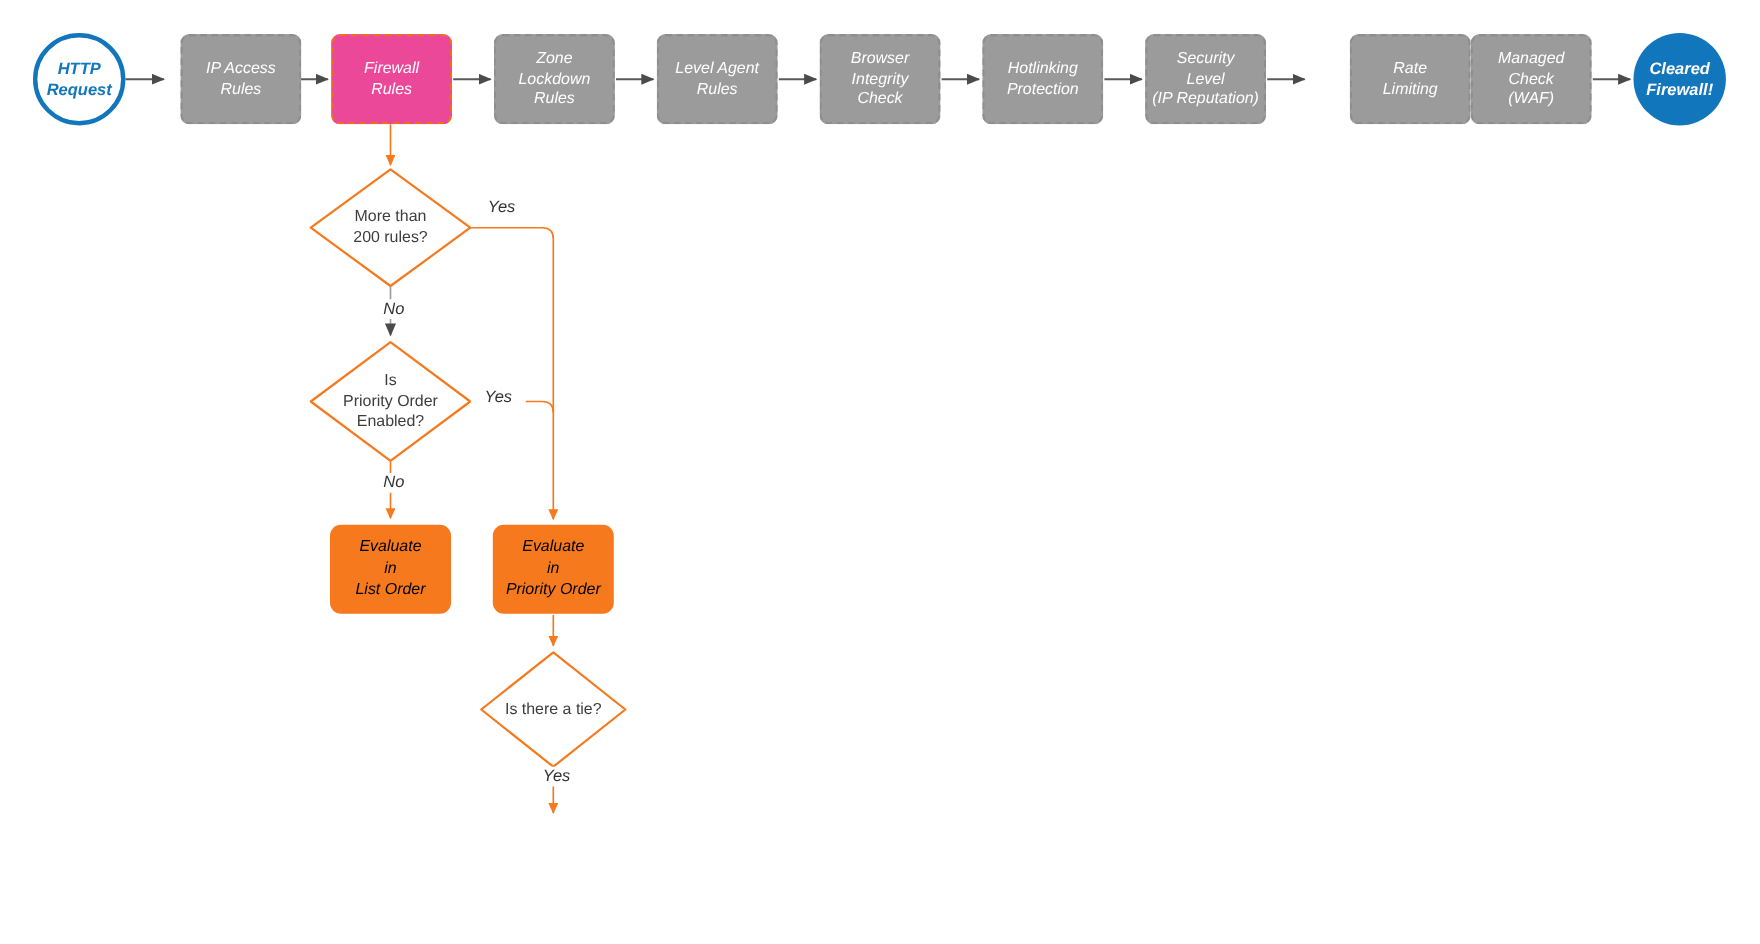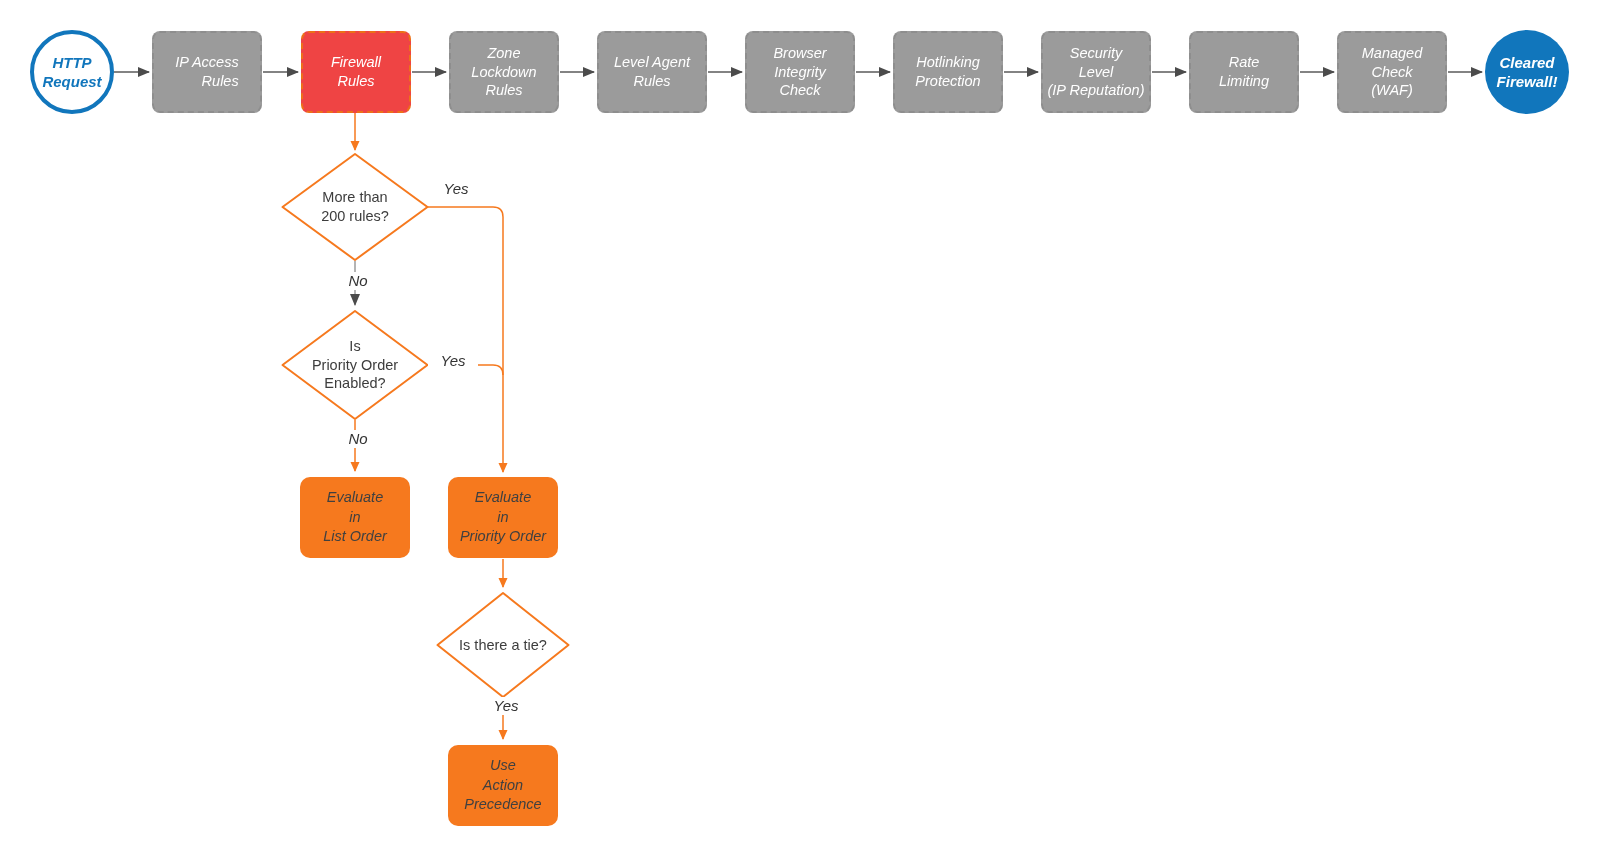--- a/index.html
+++ b/index.html
@@ -11,24 +11,24 @@
   svg.wires{position:absolute;left:0;top:0;z-index:1;}
   .node{
     position:absolute;display:flex;align-items:center;justify-content:center;
     text-align:center;white-space:pre-line;z-index:2;box-sizing:border-box;
   }
   .box{
     width:110px;height:82px;border-radius:8px;font-style:italic;
     color:#ffffff;font-size:14.5px;line-height:1.3;
   }
   .box.gray{background:#9B9B9B;border:2px dashed #8E8E8E;}
-  .box.orangebox{background:#ef4444;border:2px dashed #ED7018;}
+  .box.orangebox{background:#ec4899;border:2px dashed #ED7018;}
   .action{
     width:110px;height:81px;background:#F6791E;border-radius:10px;
-    font-style:italic;color:#404040;font-size:14.5px;line-height:1.35;
+    font-style:italic;color:#000000;font-size:14.5px;line-height:1.35;
   }
   .circle{
     width:84px;height:84px;border-radius:50%;
     font-weight:bold;font-style:italic;font-size:15px;line-height:1.3;
   }
   .circle.start{background:#ffffff;border:4.5px solid #1176BC;color:#1176BC;}
   .circle.end{background:#1176BC;color:#ffffff;}
   .diamond-label{
     position:absolute;z-index:3;display:flex;align-items:center;justify-content:center;
     text-align:center;white-space:pre-line;color:#3D3D3D;font-size:14.5px;line-height:1.3;
@@ -82,59 +82,56 @@
       <polygon points="355,311 427.5,365 355,419 282.5,365"></polygon>
       <polygon points="503,593 568.5,645 503,697 437.5,645"></polygon>
     </g>
   </svg>
 
   <div class="node circle start" style="left:30px;top:30px;">HTTP
 Request</div>
   <div class="node circle end" style="left:1485px;top:30px;text-align:center;">Cleared
 Firewall!</div>
 
-  <div class="node box gray" style="left:152px;top:31px;text-align:right;">IP Access
+  <div class="node box gray" style="left:164px;top:31px;">IP Access
 Rules</div>
   <div class="node box orangebox" style="left:301px;top:31px;">Firewall
 Rules</div>
   <div class="node box gray" style="left:449px;top:31px;">Zone
 Lockdown
 Rules</div>
   <div class="node box gray" style="left:597px;top:31px;">Level Agent
 Rules</div>
   <div class="node box gray" style="left:893px;top:31px;">Hotlinking
 Protection</div>
   <div class="node box gray" style="left:745px;top:31px;">Browser
 Integrity
 Check</div>
   <div class="node box gray" style="left:1041px;top:31px;">Security
 Level
 (IP Reputation)</div>
-  <div class="node box gray" style="left:1189px;top:31px;">Rate
+  <div class="node box gray" style="left:1227px;top:31px;">Rate
 Limiting</div>
   <div class="node box gray" style="left:1337px;top:31px;">Managed
 Check
 (WAF)</div>
 
   <div class="diamond-label" style="left:290px;top:167px;width:130px;height:80px;">More than
 200 rules?</div>
   <div class="diamond-label" style="left:290px;top:325px;width:130px;height:80px;">Is
 Priority Order
 Enabled?</div>
   <div class="diamond-label" style="left:438px;top:625px;width:130px;height:40px;">Is there a tie?</div>
 
   <div class="node action" style="left:300px;top:477px;">Evaluate
 in
 List Order</div>
   <div class="node action" style="left:448px;top:477px;">Evaluate
 in
 Priority Order</div>
-  <div class="node action" style="left:448px;top:745px;">Use
-Action
-Precedence</div>
 
   <div class="edge-label" style="left:433px;top:180px;width:40px;">Yes</div>
   <div class="edge-label" style="left:337px;top:272px;width:36px;">No</div>
   <div class="edge-label" style="left:428px;top:352px;width:44px;">Yes</div>
   <div class="edge-label" style="left:337px;top:430px;width:36px;">No</div>
   <div class="edge-label" style="left:483px;top:697px;width:40px;">Yes</div>
 
 </div>
 
 </body></html>

